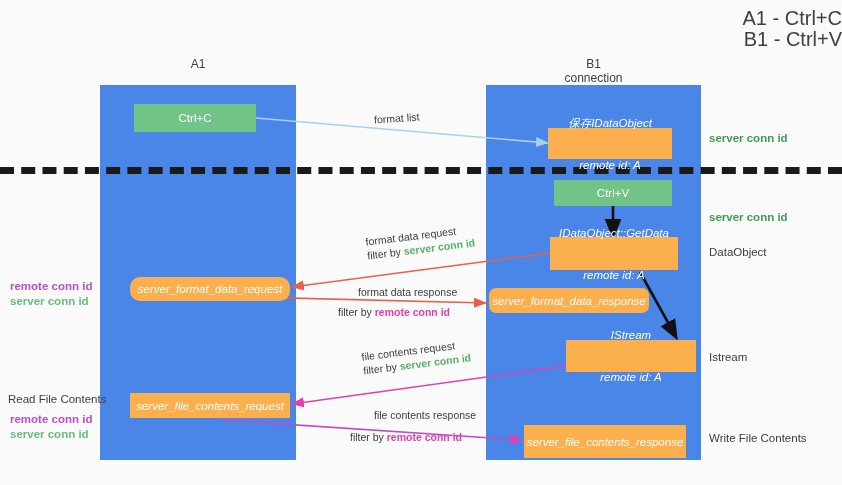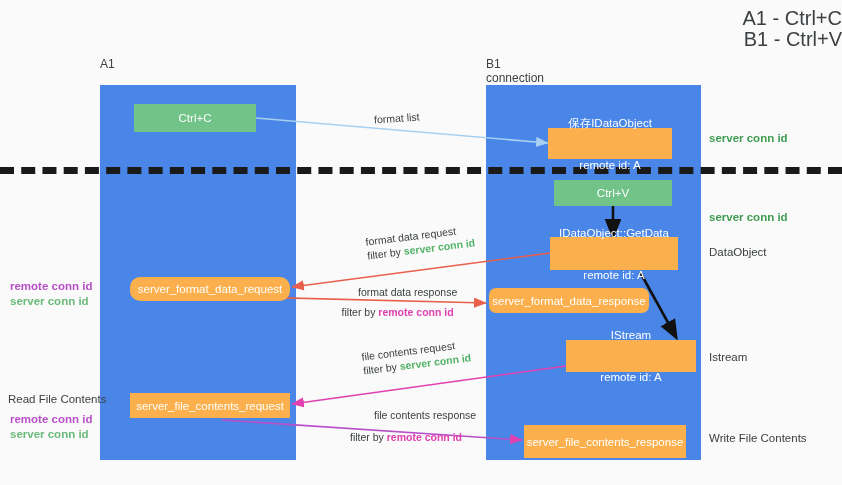--- a/index.html
+++ b/index.html
@@ -15,35 +15,35 @@
   .title{
     position:absolute;left:0;top:8px;width:842px;
     text-align:right;font-size:20px;line-height:21px;color:#3c4043;
   }
 
   .lane{position:absolute;top:85px;height:375px;background:#4a86e8;}
   .lane.a{left:100px;width:196px;}
   .lane.b{left:486px;width:215px;}
 
   .lane-head{
-    position:absolute;top:57px;text-align:left;font-size:12px;
+    position:absolute;top:57px;text-align:center;font-size:12px;
     line-height:14px;color:#3c4043;
   }
   .lane-head.a{left:100px;width:196px;}
   .lane-head.b{left:486px;width:215px;}
   .lane-head .ttl{display:block;}
 
   .node{
     position:absolute;box-sizing:border-box;
     display:flex;align-items:center;justify-content:center;
     flex-direction:column;
     color:#ffffff;font-size:11.5px;line-height:14px;text-align:center;
   }
   .node.green{background:#72c387;}
-  .node.orange{background:#fbb04d;}
+  .node.orange{background:#fbb04d;font-style:italic;}
   .node .l2{display:block;margin-top:28px;}
 
   .side-label{
     position:absolute;font-size:11.5px;line-height:14px;
   }
   .side-label.green{color:#3f9c50;font-weight:bold;}
   .side-label.dark{color:#3c4043;}
   .side-label.multi{line-height:15px;}
   .c-remote{color:#b84fc8;font-weight:bold;display:block;}
   .c-server{color:#6aba7a;font-weight:bold;display:block;}
@@ -178,21 +178,21 @@
     <span>format list</span>
   </div>
 
   <div class="edge-label" style="left:366px;top:228px;transform:rotate(-7deg);">
     <div>format data request</div>
     <div>
       <span>filter by </span><span class="g">server conn id</span>
     </div>
   </div>
 
-  <div class="edge-label" style="left:358px;top:285px;text-align:center;">
+  <div class="edge-label" style="left:358px;top:285px;">
     <div>format data response</div>
     <div style="margin-top:6px;margin-left:-20px;">
       <span>filter by </span><span class="m">remote conn id</span>
     </div>
   </div>
 
   <div class="edge-label" style="left:362px;top:343px;transform:rotate(-7deg);">
     <div>file contents request</div>
     <div>
       <span>filter by </span><span class="g">server conn id</span>

